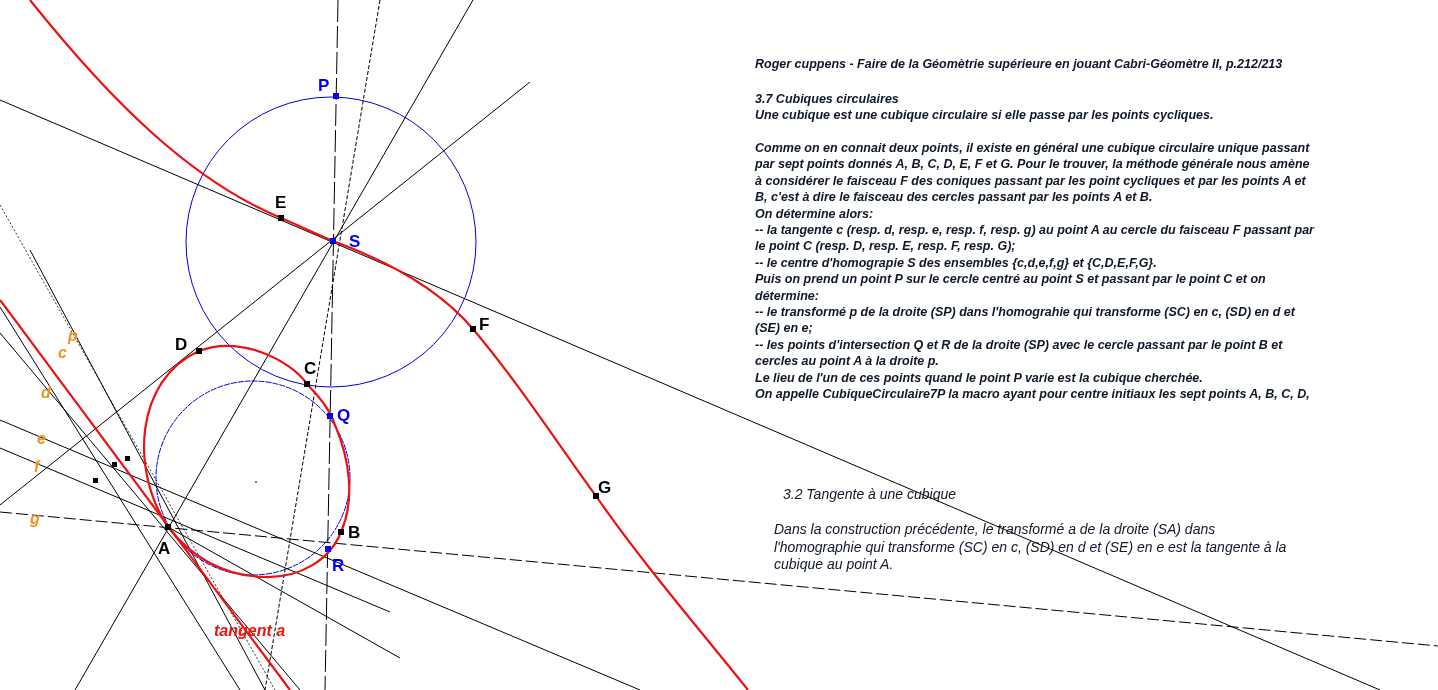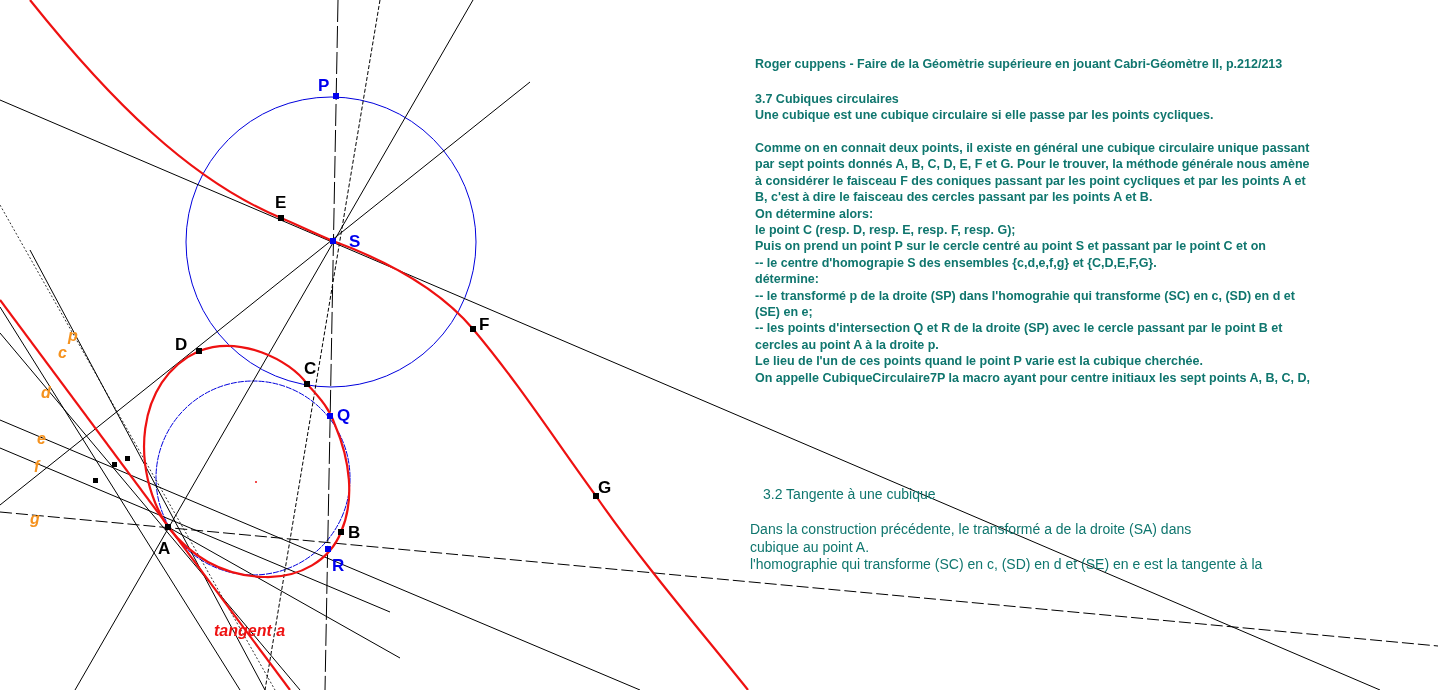--- a/index.html
+++ b/index.html
@@ -1,19 +1,19 @@
 <!DOCTYPE html>
 <html><head>
 <meta charset="utf-8">
 <style>
   html, body { margin:0; padding:0; background:#ffffff; }
   body { width:1438px; height:690px; position:relative; overflow:hidden;
          font-family:"Liberation Sans", sans-serif; }
   #figure { position:absolute; left:0; top:0; width:1438px; height:690px; }
-  .txt { position:absolute; color:#0f766e; font-size:12.5px; line-height:16.4px; white-space:nowrap; }
+  .txt { position:absolute; color:#0f172a; font-size:12.5px; line-height:16.4px; white-space:nowrap;font-style:italic; }
   .bold { font-weight:bold; }
   .plain { font-weight:normal; font-size:14px; line-height:17.5px; }
   .ptlabel { font-family:"Liberation Sans", sans-serif; font-weight:bold; font-size:17px; }
   .linelabel { font-family:"Liberation Sans", sans-serif; font-weight:bold; font-style:italic; font-size:16px; fill:#f5921e; }
 </style>
 </head>
 <body>
 
 <svg id="figure" viewBox="0 0 1438 690" xmlns="http://www.w3.org/2000/svg">
 
@@ -109,30 +109,31 @@
 <div class="txt bold" style="left:755px; top:56px;">Roger cuppens - Faire de la Géomètrie supérieure en jouant Cabri-Géomètre II, p.212/213</div>
 <div class="txt bold" style="left:755px; top:91px;">3.7 Cubiques circulaires</div>
 <div class="txt bold" style="left:755px; top:107px;">Une cubique est une cubique circulaire si elle passe par les points cycliques.</div>
 
 <div style="position:absolute; left:755px; top:140px;">
   <div class="txt bold" style="position:relative;">Comme on en connait deux points, il existe en général une cubique circulaire unique passant</div>
   <div class="txt bold" style="position:relative;"> par sept points donnés A, B, C, D, E, F et G. Pour le trouver, la méthode générale nous amène</div>
   <div class="txt bold" style="position:relative;"> à considérer le faisceau F des coniques passant par les point cycliques et par les points A et</div>
   <div class="txt bold" style="position:relative;">B, c'est à dire le faisceau des cercles passant par les points A et B.</div>
   <div class="txt bold" style="position:relative;">On détermine alors:</div>
+  <div class="txt bold" style="position:relative;">-- la tangente c (resp. d, resp. e, resp. f, resp. g) au point A au cercle du faisceau F passant par</div>
   <div class="txt bold" style="position:relative;"> le point C (resp. D, resp. E, resp. F, resp. G);</div>
+  <div class="txt bold" style="position:relative;">-- le centre d'homograpie S des ensembles {c,d,e,f,g} et {C,D,E,F,G}.</div>
   <div class="txt bold" style="position:relative;">Puis on prend un point P sur le cercle centré au point S et passant par le point C et on</div>
-  <div class="txt bold" style="position:relative;">-- le centre d'homograpie S des ensembles {c,d,e,f,g} et {C,D,E,F,G}.</div>
   <div class="txt bold" style="position:relative;">détermine:</div>
   <div class="txt bold" style="position:relative;">-- le transformé p de la droite (SP) dans l'homograhie qui transforme (SC) en c, (SD) en d et</div>
   <div class="txt bold" style="position:relative;">(SE) en e;</div>
   <div class="txt bold" style="position:relative;">-- les points d'intersection Q et R de la droite (SP) avec le cercle passant par le point B et</div>
   <div class="txt bold" style="position:relative;">cercles au point A à la droite p.</div>
   <div class="txt bold" style="position:relative;">Le lieu de l'un de ces points quand le point P varie est la cubique cherchée.</div>
   <div class="txt bold" style="position:relative;">On appelle CubiqueCirculaire7P la macro ayant pour centre initiaux les sept points A, B, C, D,</div>
 </div>
 
-<div class="txt plain" style="left:763px; top:486px;">3.2 Tangente à une cubique</div>
-<div style="position:absolute; left:750px; top:521px;">
+<div class="txt plain" style="left:783px; top:486px;">3.2 Tangente à une cubique</div>
+<div style="position:absolute; left:774px; top:521px;">
   <div class="txt plain" style="position:relative;">Dans la construction précédente, le transformé a de la droite (SA) dans</div>
+  <div class="txt plain" style="position:relative;">l'homographie qui transforme  (SC) en c, (SD) en d et (SE) en e est la tangente à la</div>
   <div class="txt plain" style="position:relative;">cubique au point A.</div>
-  <div class="txt plain" style="position:relative;">l'homographie qui transforme  (SC) en c, (SD) en d et (SE) en e est la tangente à la</div>
 </div>
 
 </body></html>

